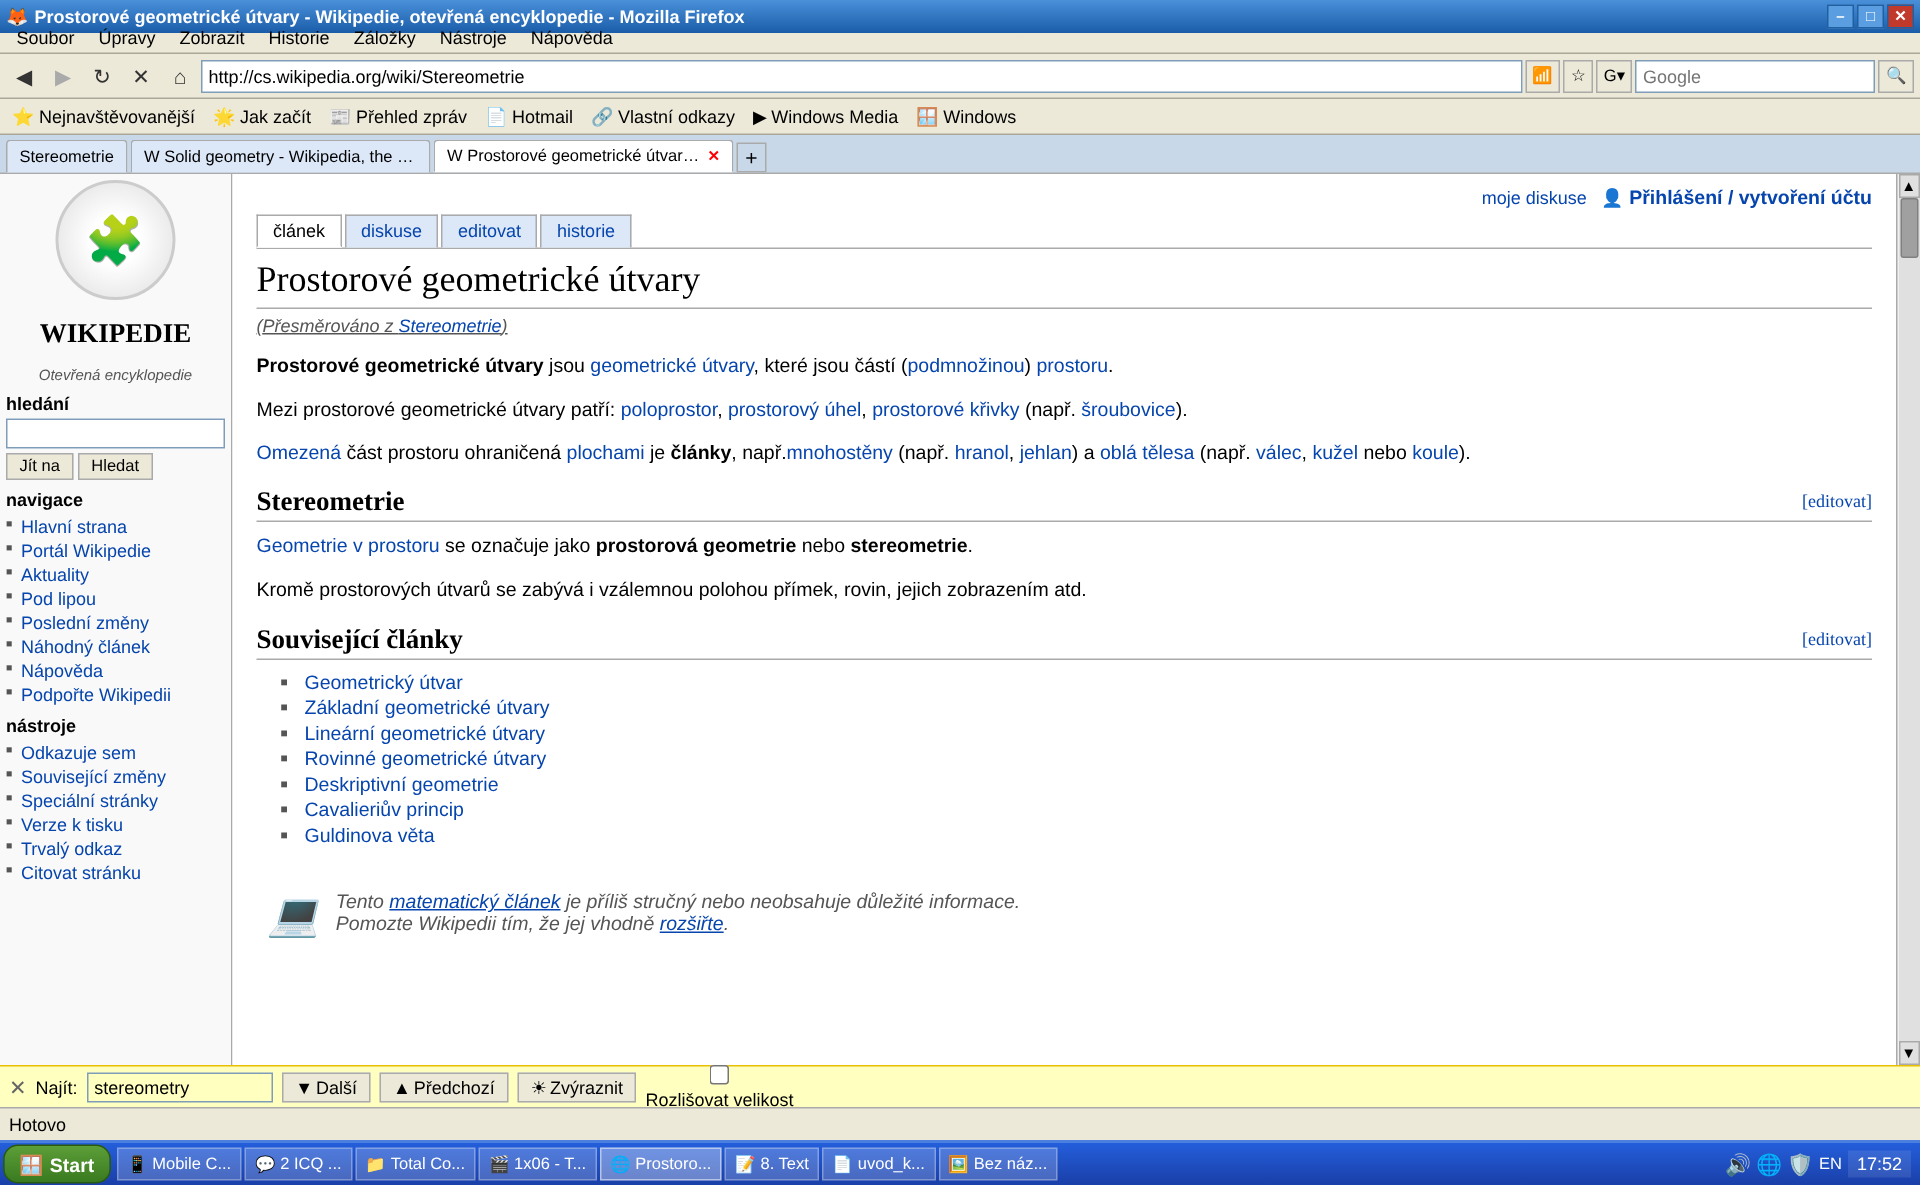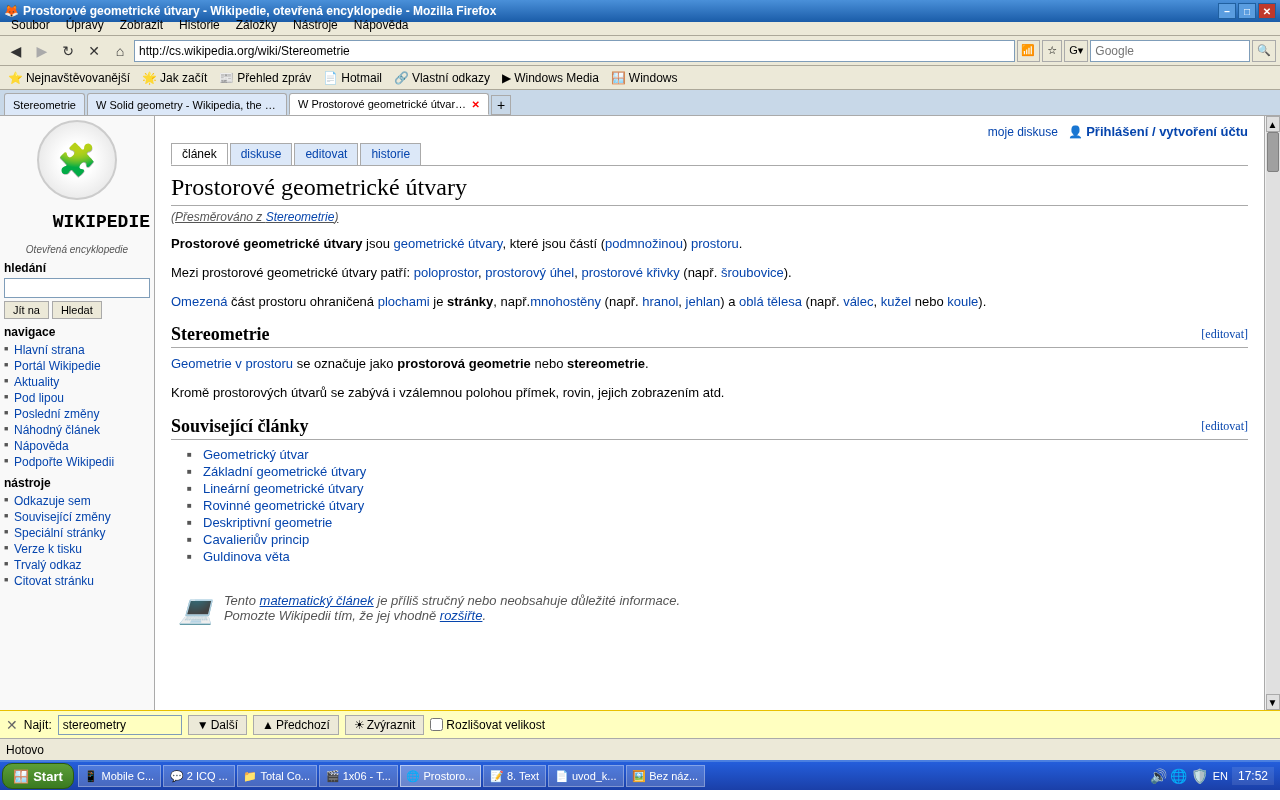--- a/index.html
+++ b/index.html
@@ -128,21 +128,21 @@
       background: #f9f9f9;
       padding: 4px;
     }
     #wiki-logo { text-align: center; margin-bottom: 4px; }
     #wiki-logo .logo-circle {
       width: 80px; height: 80px; border-radius: 50%; background: radial-gradient(circle, #fff 30%, #ddd 100%);
       border: 2px solid #ccc; margin: 0 auto; display: flex; align-items: center; justify-content: center;
       font-size: 10px; color: #888; overflow: hidden; position: relative;
     }
     .logo-puzzle { font-size: 32px; }
-    #wiki-name { font-size: 18px; font-family: Liberation Mono, monospace; font-weight: bold; text-align: right; margin: 12px 0; }
+    #wiki-name { font-size: 18px; font-family: Liberation Serif, serif; font-weight: bold; text-align: center; margin: 12px 0; }
     #wiki-subtitle { font-size: 10px; text-align: center; color: #555; margin-bottom: 6px; font-style: italic; }
 
     .sidebar-section-title { font-size: 12px; font-weight: bold; margin: 6px 0 3px 0; color: #000; }
     .sidebar-search input[type=text] {
       width: 100%; height: 20px; border: 1px solid #7f9db9; padding: 0 3px; font-size: 11px; margin-bottom: 3px;
     }
     .sidebar-search-btns { display: flex; gap: 3px; }
     .sidebar-btn {
       padding: 2px 8px; font-size: 11px; background: #ece9d8; border: 1px solid #aaa; cursor: pointer;
     }
@@ -210,21 +210,21 @@
     
     #find-bar {
       height: 28px; background: #ffffc0; border-top: 1px solid #e8c000;
       display: flex; align-items: center; padding: 0 6px; gap: 6px;
       font-size: 12px;
     }
     .find-close { cursor: pointer; color: #666; font-size: 14px; }
     .find-label { font-size: 12px; }
     #find-input { height: 20px; border: 1px solid #7f9db9; padding: 0 4px; font-size: 12px; width: 124px; background: #ffffc0; }
     .find-btn { padding: 2px 8px; font-size: 12px; background: #ece9d8; border: 1px solid #aaa; cursor: pointer; display: flex; align-items: center; gap: 2px; }
-    .find-highlight-cb { display: flex; align-items: center; gap: 3px; }
+    .find-highlight-cb { display: flex; align-items: center; gap: 3px; flex-direction: column; }
 
     
     #statusbar {
       height: 22px; background: #ece9d8; border-top: 1px solid #aaa;
       display: flex; align-items: center; padding: 0 6px; font-size: 12px;
       justify-content: space-between;
     }
 
     
     #taskbar {
@@ -404,21 +404,21 @@
       (<span>Přesměrováno z </span><a href="#">Stereometrie</a>)
     </div>
 
     <p class="content-text">
       <strong>Prostorové geometrické útvary</strong> jsou <a href="#">geometrické útvary</a>, které jsou částí (<a href="#">podmnožinou</a>) <a href="#">prostoru</a>.
     </p>
     <p class="content-text">
       Mezi prostorové geometrické útvary patří: <a href="#">poloprostor</a>, <a href="#">prostorový úhel</a>, <a href="#">prostorové křivky</a> (např. <a href="#">šroubovice</a>).
     </p>
     <p class="content-text">
-      <a href="#">Omezená</a> část prostoru ohraničená <a href="#">plochami</a> je <strong>stránky</strong>, např.<a href="#">mnohostěny</a> (např. <a href="#">hranol</a>, <a href="#">jehlan</a>) a <a href="#">oblá tělesa</a> (např. <a href="#">válec</a>, <a href="#">kužel</a> nebo <a href="#">koule</a>).
+      <a href="#">Omezená</a> část prostoru ohraničená <a href="#">plochami</a> je <strong>články</strong>, např.<a href="#">mnohostěny</a> (např. <a href="#">hranol</a>, <a href="#">jehlan</a>) a <a href="#">oblá tělesa</a> (např. <a href="#">válec</a>, <a href="#">kužel</a> nebo <a href="#">koule</a>).
     </p>
 
     <h2 class="section-title">
       <span>Stereometrie</span>
       <span class="edit-link" style="cursor:pointer;">[editovat]</span>
     </h2>
 
     <p class="content-text">
       <a href="#">Geometrie v prostoru</a> se označuje jako <strong>prostorová geometrie</strong> nebo <strong>stereometrie</strong>.
     </p>

